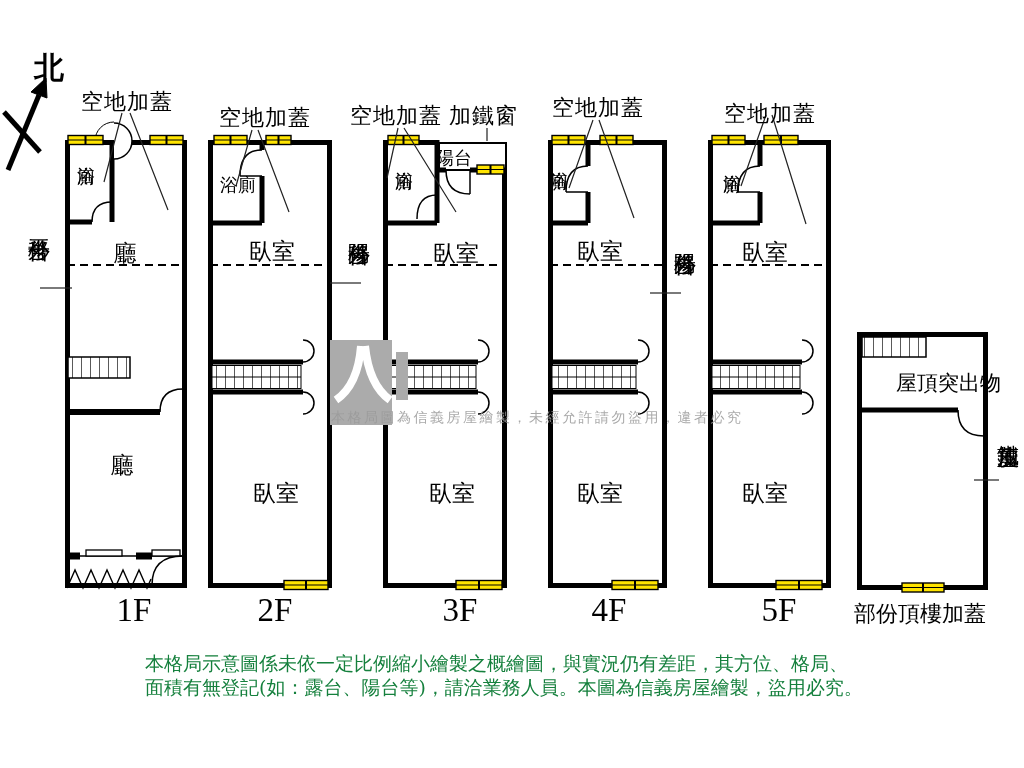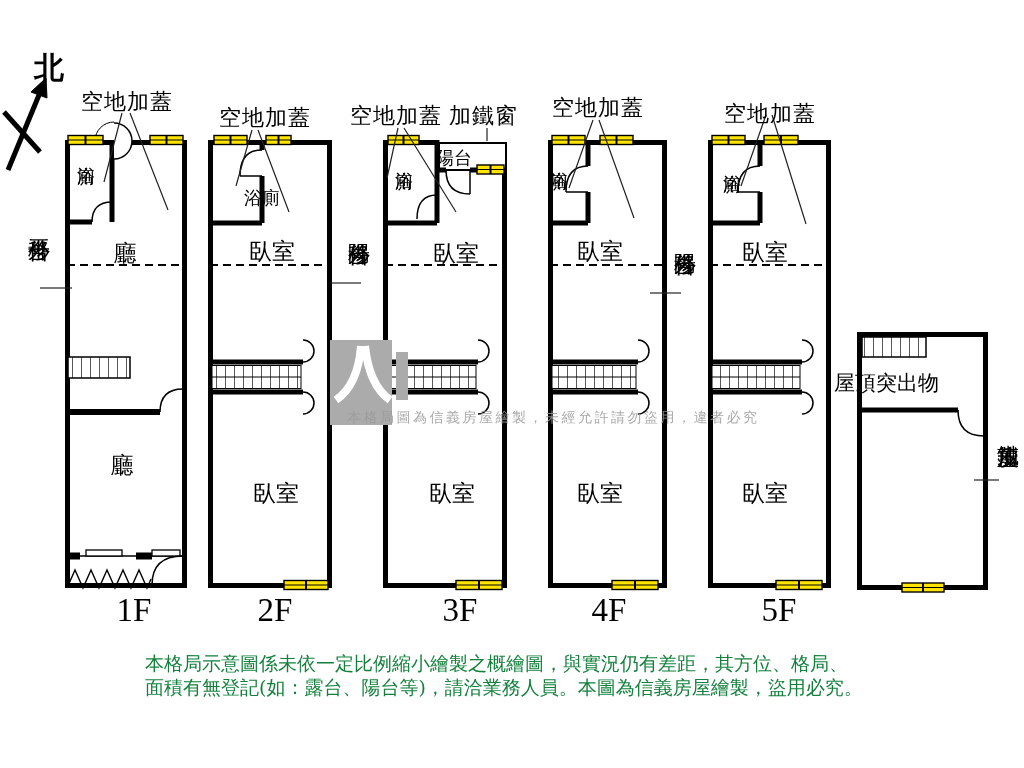--- a/index.html
+++ b/index.html
@@ -11,21 +11,21 @@
   .center{transform:translateX(-50%);}
   .vert{writing-mode:vertical-rl;text-orientation:upright;line-height:1.05;}
   .ann{font-size:22px;letter-spacing:1px;}
   .room{font-size:23px;}
   .small-room{font-size:18px;}
   .floor-name{font-size:33px;font-family:"Liberation Serif",serif;margin-left:12px;}
   .side{font-size:22px;}
   .brand{font-size:64px;font-weight:bold;letter-spacing:4px;opacity:.72;
          font-family:"DejaVu Sans","Liberation Sans",sans-serif;}
   .notice{font-size:14px;letter-spacing:2.5px;opacity:.85;
-          font-family:"DejaVu Sans","Liberation Sans",sans-serif;padding-left:16px;}
+          font-family:"DejaVu Sans","Liberation Sans",sans-serif;}
   .disc{position:absolute;z-index:3;left:145px;top:652px;width:760px;
         font-size:19px;line-height:23.5px;color:#15803d;}
 </style>
 </head>
 <body>
 
 <div id="canvas">
 
   <svg id="plan-svg" width="1024" height="768" viewBox="0 0 1024 768">
     <defs>
@@ -234,21 +234,21 @@
   <div class="lbl" style="left:34px;top:48px;font-size:30px;font-weight:600;">北</div>
 
   <div class="lbl ann" style="left:81px;top:87px;">空地加蓋</div>
   <div class="lbl ann" style="left:219px;top:103px;">空地加蓋</div>
   <div class="lbl ann" style="left:350px;top:101px;">空地加蓋</div>
   <div class="lbl ann" style="left:449px;top:101px;text-align:center;">加鐵窗</div>
   <div class="lbl ann" style="left:552px;top:93px;">空地加蓋</div>
   <div class="lbl ann" style="left:724px;top:99px;">空地加蓋</div>
 
   <div class="lbl small-room vert" style="left:76px;top:152px;">浴廁</div>
-  <div class="lbl small-room" style="left:220px;top:186px;margin-left:24px;">浴廁</div>
+  <div class="lbl small-room" style="left:220px;top:173px;">浴廁</div>
   <div class="lbl small-room vert" style="left:394px;top:157px;">浴廁</div>
   <div class="lbl small-room vert" style="left:549px;top:157px;">浴廁</div>
   <div class="lbl small-room vert" style="left:722px;top:160px;">浴廁</div>
 
   <div class="lbl small-room" style="left:436px;top:146px;">陽台</div>
 
   <div class="lbl room center" style="left:125px;top:238px;">廳</div>
   <div class="lbl room center" style="left:272px;top:236px;">臥室</div>
   <div class="lbl room center" style="left:456px;top:238px;">臥室</div>
   <div class="lbl room center" style="left:600px;top:236px;">臥室</div>
@@ -264,20 +264,21 @@
   <div class="lbl side vert" style="left:348px;top:226px;">陽台外移</div>
   <div class="lbl side vert" style="left:674px;top:236px;">陽台外移</div>
   <div class="lbl side vert" style="left:997px;top:428px;">鐵皮加蓋</div>
 
   <div class="lbl floor-name center" style="left:122px;top:592px;">1F</div>
   <div class="lbl floor-name center" style="left:263px;top:592px;">2F</div>
   <div class="lbl floor-name center" style="left:448px;top:592px;">3F</div>
   <div class="lbl floor-name center" style="left:597px;top:592px;">4F</div>
   <div class="lbl floor-name center" style="left:767px;top:592px;">5F</div>
 
-  <div class="lbl" style="left:834px;top:369px;font-size:21px;">屋頂突出物</div>
+  <div class="lbl" style="left:896px;top:369px;font-size:21px;">屋頂突出物</div>
+  <div class="lbl" style="left:854px;top:599px;font-size:22px;">部份頂樓加蓋</div>
 
   <div class="disc">
     <div>本格局示意圖係未依一定比例縮小繪製之概繪圖，與實況仍有差距，其方位、格局、</div>
     <div>面積有無登記(如：露台、陽台等)，請洽業務人員。本圖為信義房屋繪製，盜用必究。</div>
   </div>
 
 </div>
 
 </body></html>

